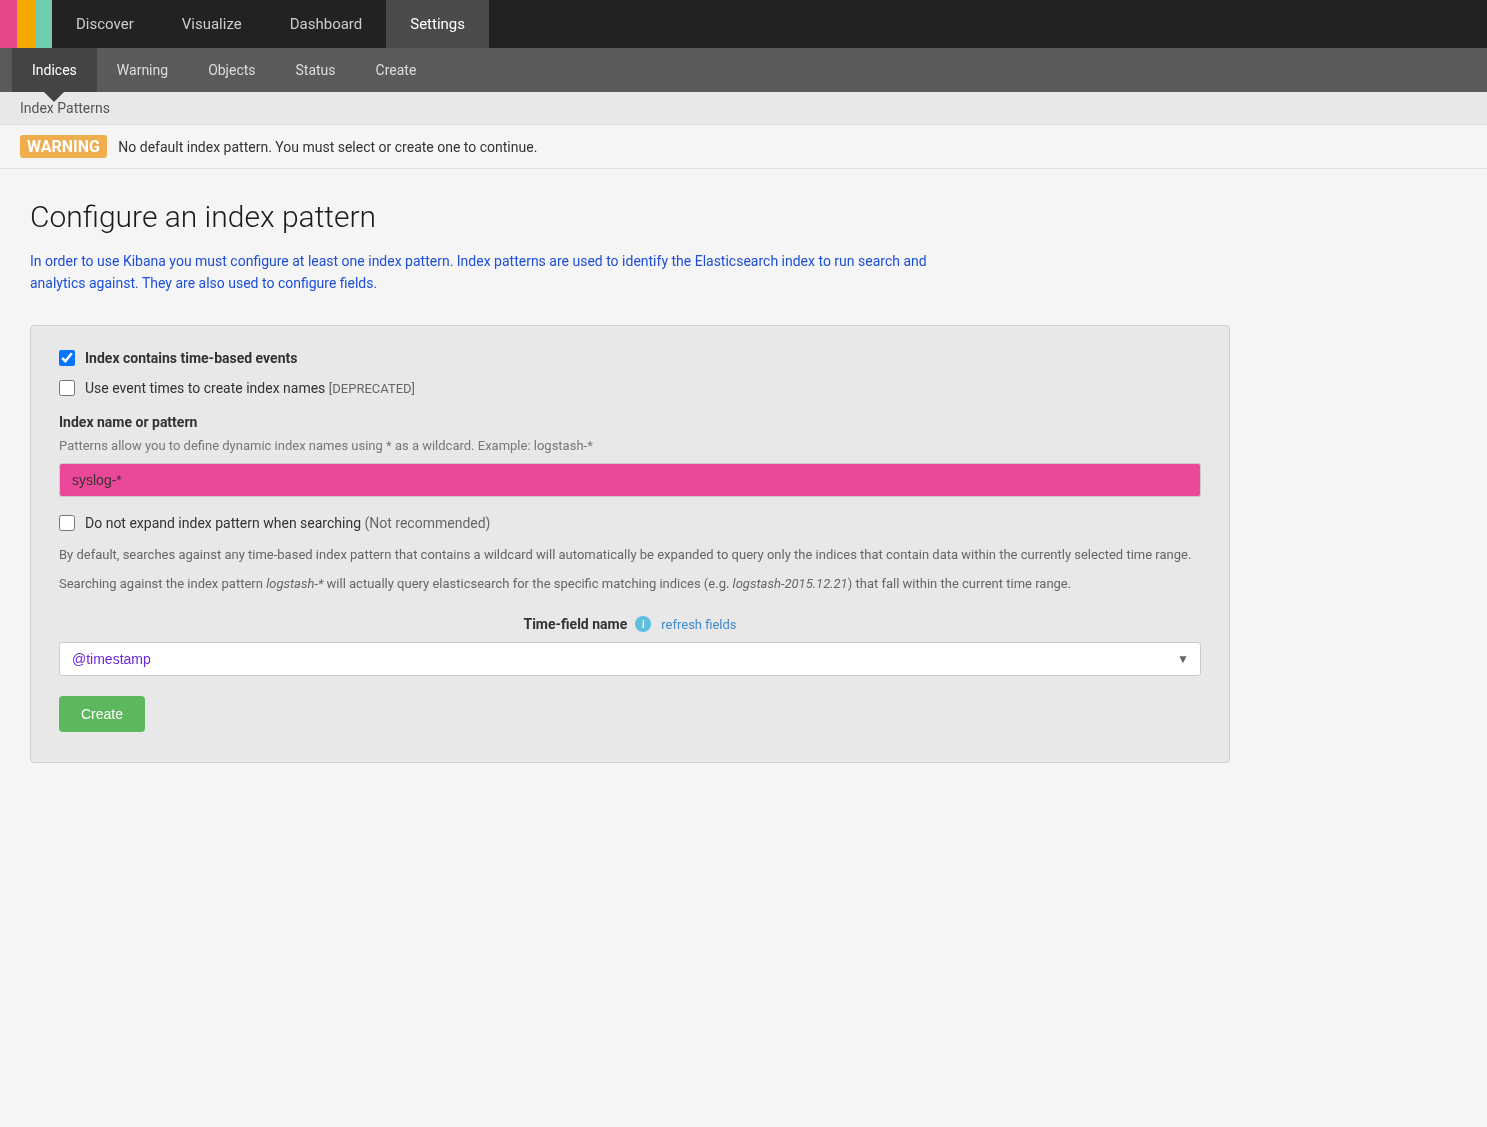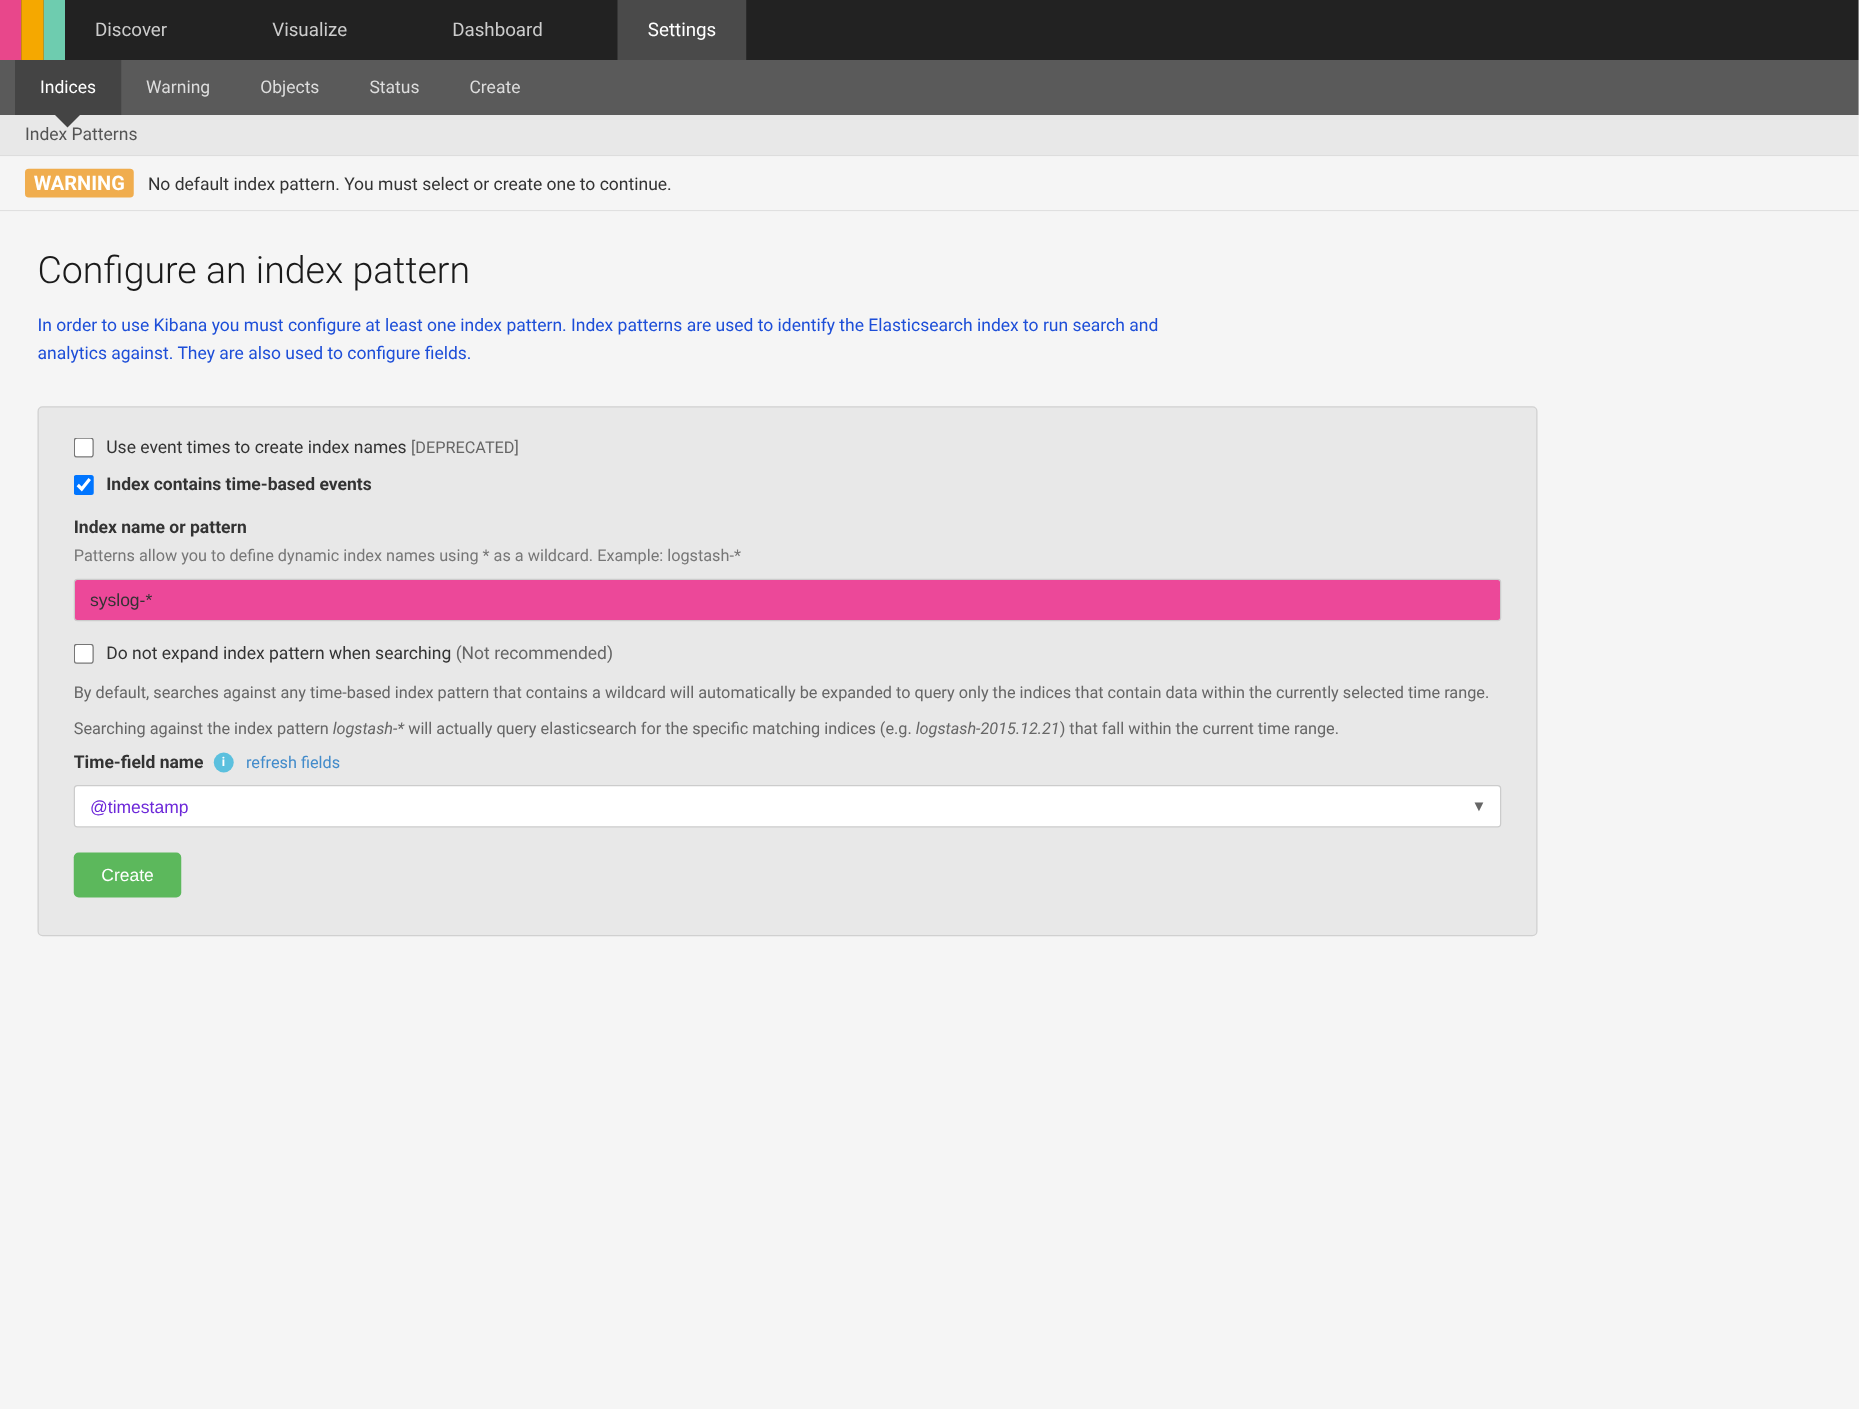--- a/index.html
+++ b/index.html
@@ -18,21 +18,20 @@
       height: 48px;
       overflow: hidden;
     }
     .logo-stripe {
       flex: 1;
       height: 100%;
     }
     .top-nav-items {
       display: flex;
       height: 100%;
-      gap: 36px;
     }
     .top-nav-item {
       color: #ccc;
       padding: 0 24px;
       display: flex;
       align-items: center;
       font-size: 15px;
       cursor: pointer;
       height: 100%;
       text-decoration: none;
@@ -185,22 +184,23 @@
       color: #666;
       line-height: 1.6;
       margin-top: 8px;
     }
     .expand-desc em {
       font-style: italic;
     }
     .time-field-row {
       display: flex;
       align-items: center;
-      margin-top: 8px;
+      margin-top: 22px;
       margin-bottom: 10px;
+      justify-content: center;
     }
     .time-field-label {
       font-size: 14px;
       font-weight: bold;
       color: #333;
       margin-right: 8px;
     }
     .info-icon {
       display: inline-flex;
       align-items: center;
@@ -296,31 +296,31 @@
   </div>
 
   <div class="main-content">
     <h1 class="page-title">Configure an index pattern</h1>
     <p class="page-description">In order to use Kibana you must configure at least one index pattern. Index patterns are used to identify the Elasticsearch index to run search and analytics against. They are also used to configure fields.</p>
 
     <div class="form-card">
 
       
       <div class="checkbox-row">
+        <input type="checkbox" id="cb1" checked="" style="">
+        <label for="cb1" class="checkbox-label">Index contains time-based events</label>
+      </div>
+
+      
+      <div class="checkbox-row">
         <input type="checkbox" id="cb2" style="">
         <label for="cb2" class="checkbox-label checkbox-label-normal">
           <span>Use event times to create index names</span>
           <span class="deprecated-badge">[DEPRECATED]</span>
         </label>
-      </div>
-
-      
-      <div class="checkbox-row">
-        <input type="checkbox" id="cb1" checked="" style="">
-        <label for="cb1" class="checkbox-label">Index contains time-based events</label>
       </div>
 
       
       <div class="field-section">
         <div class="field-label">Index name or pattern</div>
         <div class="field-hint">Patterns allow you to define dynamic index names using * as a wildcard. Example: logstash-*</div>
         <input type="text" class="text-input" value="syslog-*" style="">
       </div>
 
       

